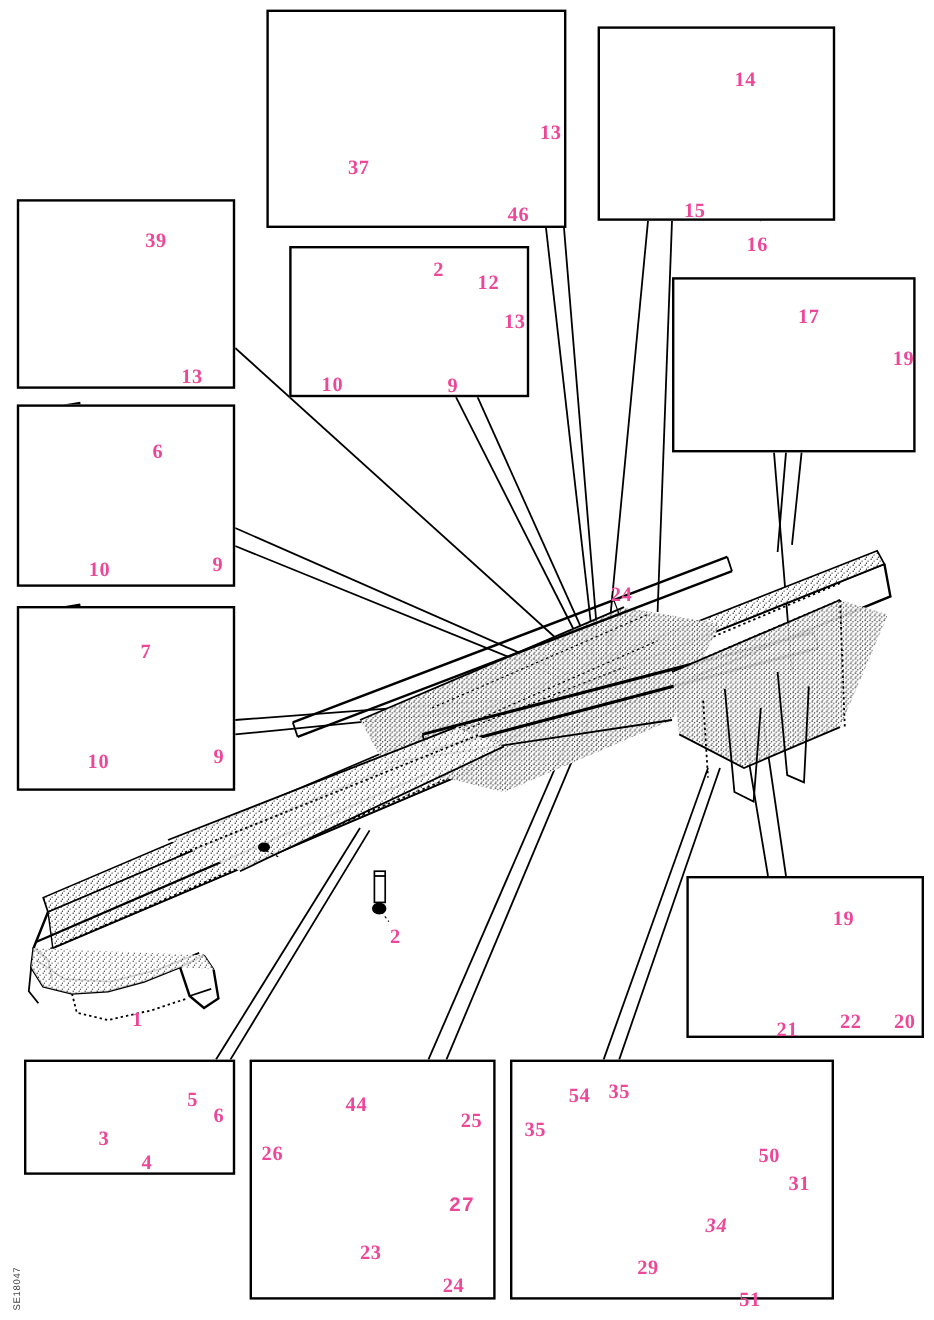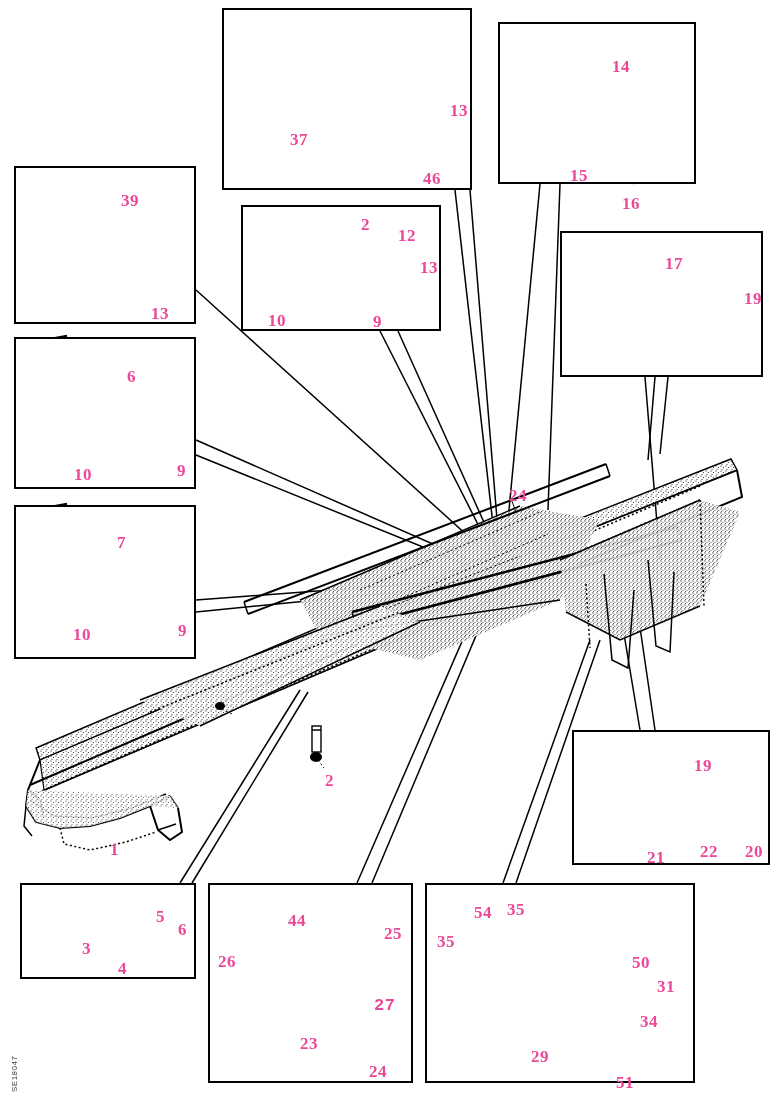--- a/index.html
+++ b/index.html
@@ -532,21 +532,21 @@
   <span class="callout" style="left:384px;top:925px;">25</span>
   <span class="callout" style="left:374px;top:997px;font-family:Liberation Mono, monospace;">27</span>
   <span class="callout" style="left:300px;top:1035px;">23</span>
   <span class="callout" style="left:369px;top:1063px;">24</span>
 
   <span class="callout" style="left:474px;top:904px;">54</span>
   <span class="callout" style="left:507px;top:901px;">35</span>
   <span class="callout" style="left:437px;top:933px;">35</span>
   <span class="callout" style="left:632px;top:954px;">50</span>
   <span class="callout" style="left:657px;top:978px;">31</span>
-  <span class="callout" style="left:640px;top:1013px;">34</span>
+  <span class="callout" style="left:588px;top:1013px;font-style:italic;">34</span>
   <span class="callout" style="left:531px;top:1048px;">29</span>
   <span class="callout" style="left:616px;top:1074px;">51</span>
 
   <span class="callout" style="left:509px;top:487px;">24</span>
   <span class="callout" style="left:325px;top:772px;">2</span>
   <span class="callout" style="left:110px;top:841px;">1</span>
 
   <span class="wmark" style="left:10px;top:1092px;">SE18047</span>
 
 </div>

